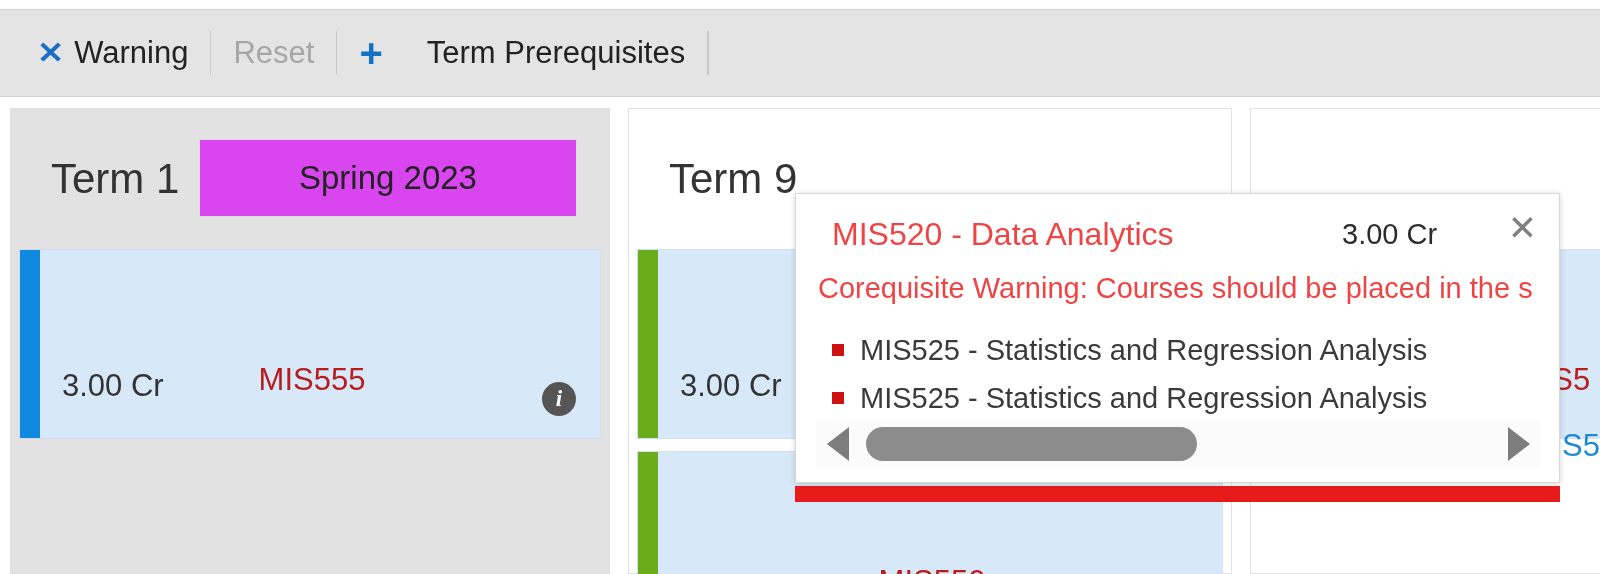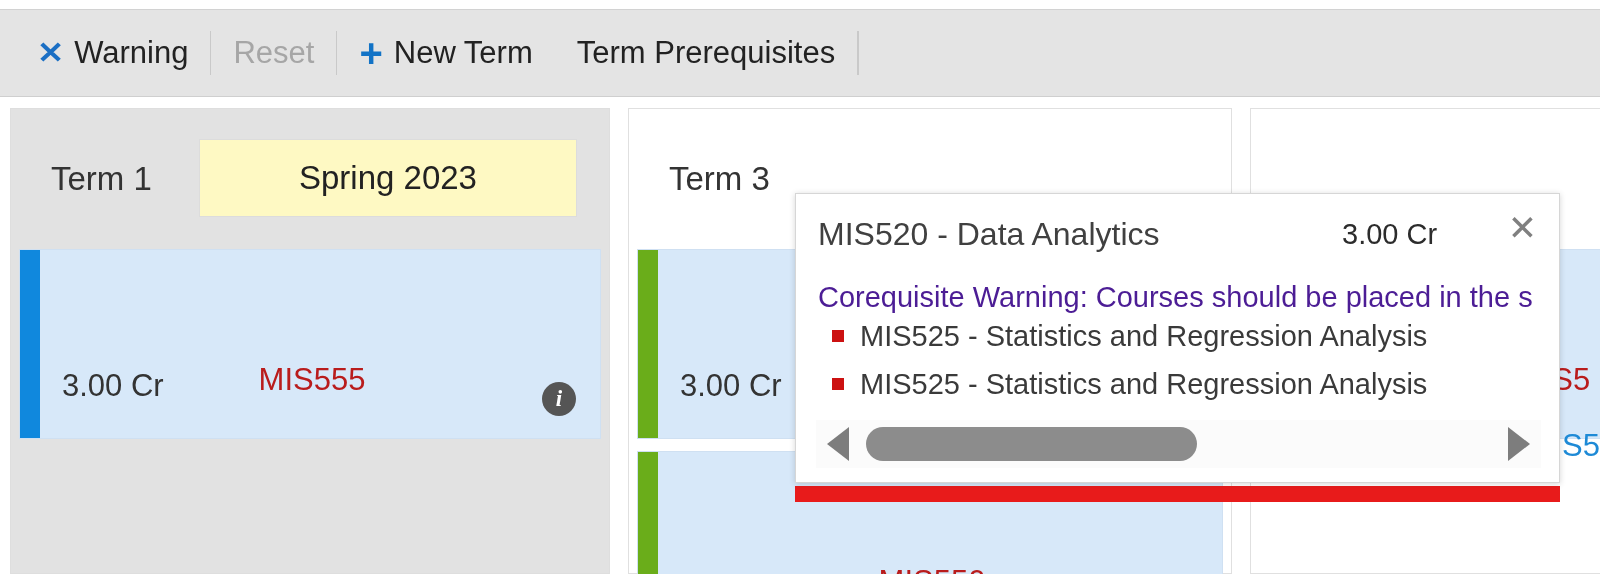--- a/index.html
+++ b/index.html
@@ -114,32 +114,32 @@
     border: 1px solid #e0e0e0;
   }
 
   .term-head {
     position: relative;
     height: 140px;
     display: flex;
     align-items: center;
   }
   .term-label {
-    font-size: 33px;
+    font-size: 42px;
     color: #333333;
     margin-left: 40px;
     white-space: nowrap;
   }
   .term-select {
     position: absolute;
     left: 188px;
     top: 30px;
     width: 378px;
     height: 78px;
-    background: #fef9c3;
+    background: #d946ef;
     border: 1px solid #dcdcdc;
     display: flex;
     align-items: center;
     justify-content: center;
     font-size: 33px;
     color: #222222;
     cursor: pointer;
     box-sizing: border-box;
   }
 
@@ -242,24 +242,24 @@
     z-index: 20;
     box-sizing: border-box;
     overflow: hidden;
   }
   .popup-head {
     position: relative;
     height: 74px;
   }
   .popup-title {
     position: absolute;
-    left: 22px;
+    left: 36px;
     top: 22px;
     font-size: 32px;
-    color: #404040;
+    color: #ef4444;
     white-space: nowrap;
   }
   .popup-credits {
     position: absolute;
     left: 546px;
     top: 24px;
     font-size: 29px;
     color: #2c2c2c;
     white-space: nowrap;
   }
@@ -271,28 +271,27 @@
     color: #808080;
     line-height: 1;
     cursor: pointer;
     user-select: none;
   }
   .popup-warning {
     position: absolute;
     left: 22px;
     top: 78px;
     font-size: 29px;
-    color: #4c1d95;
-    white-space: nowrap;
-    margin-top: 9px;
+    color: #ef4444;
+    white-space: nowrap;
   }
   .popup-list {
     position: absolute;
     left: 36px;
-    top: 118px;
+    top: 132px;
     margin: 0;
     padding: 0;
     list-style: none;
   }
   .popup-list li {
     display: flex;
     align-items: center;
     gap: 16px;
     font-size: 29px;
     color: #3a3a3a;
@@ -378,21 +377,20 @@
     </div>
     <div class="tb-sep"></div>
 
     <div class="tb-btn disabled">
       <span>Reset</span>
     </div>
     <div class="tb-sep"></div>
 
     <div class="tb-btn">
       <span class="tb-icon plus-glyph">+</span>
-      <span>New Term</span>
     </div>
 
 
     <div class="tb-btn">
       <span>Term Prerequisites</span>
     </div>
 
     <div class="tb-sep"></div>
 
     <div class="tb-sep"></div>
@@ -412,21 +410,21 @@
       <div class="course-card">
         <div class="card-accent accent-blue"></div>
         <div class="card-code">MIS555</div>
         <div class="card-credits">3.00 Cr</div>
         <div class="card-info">i</div>
       </div>
     </div>
 
     <div class="term-col c2">
       <div class="term-head">
-        <div class="term-label">Term 3</div>
+        <div class="term-label">Term 9</div>
       </div>
 
       <div class="course-card">
         <div class="card-accent accent-green"></div>
         <div class="card-code">MIS520</div>
         <div class="card-credits">3.00 Cr</div>
 
         <div class="warn-marker">
           <svg width="46" height="52" viewBox="0 0 46 52" aria-hidden="true">
             <path d="M10 2 C4 2 2 6 5 11 L20 38 C21.5 40.5 24.5 40.5 26 38 L41 11 C44 6 42 2 36 2 C31 2 27 5 23 10 C19 5 15 2 10 2 Z" fill="#e00a0a"></path>

